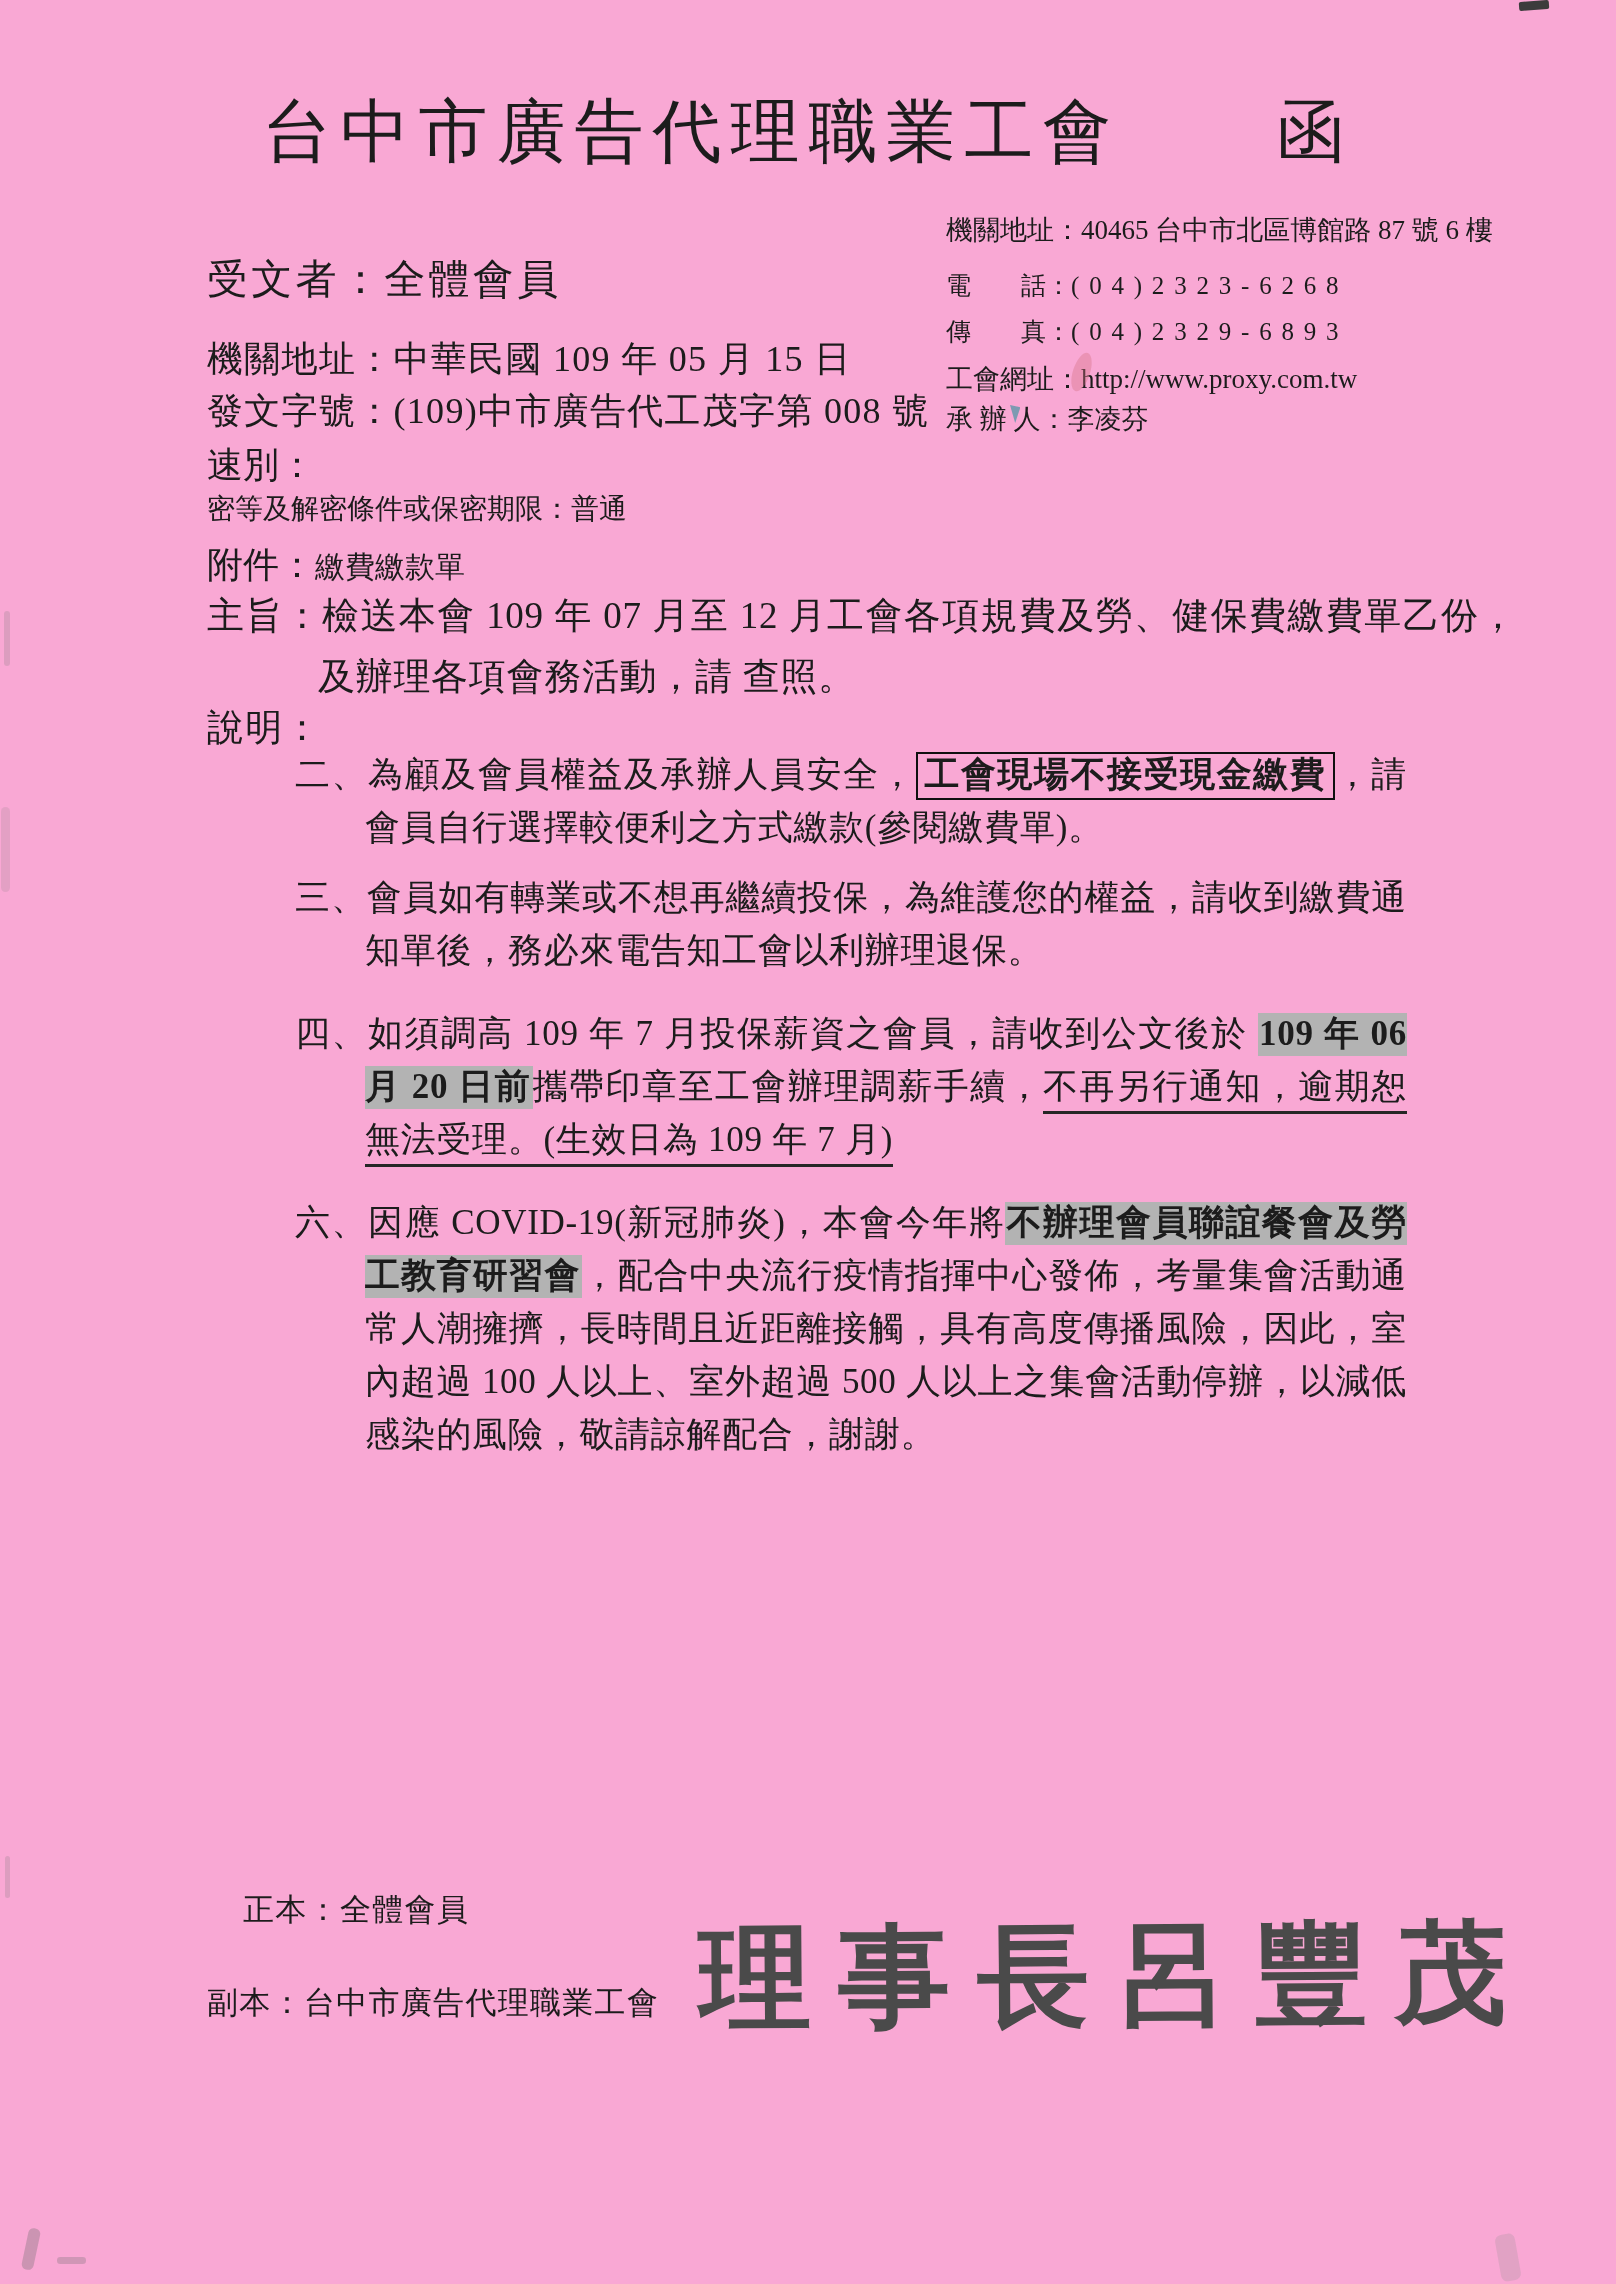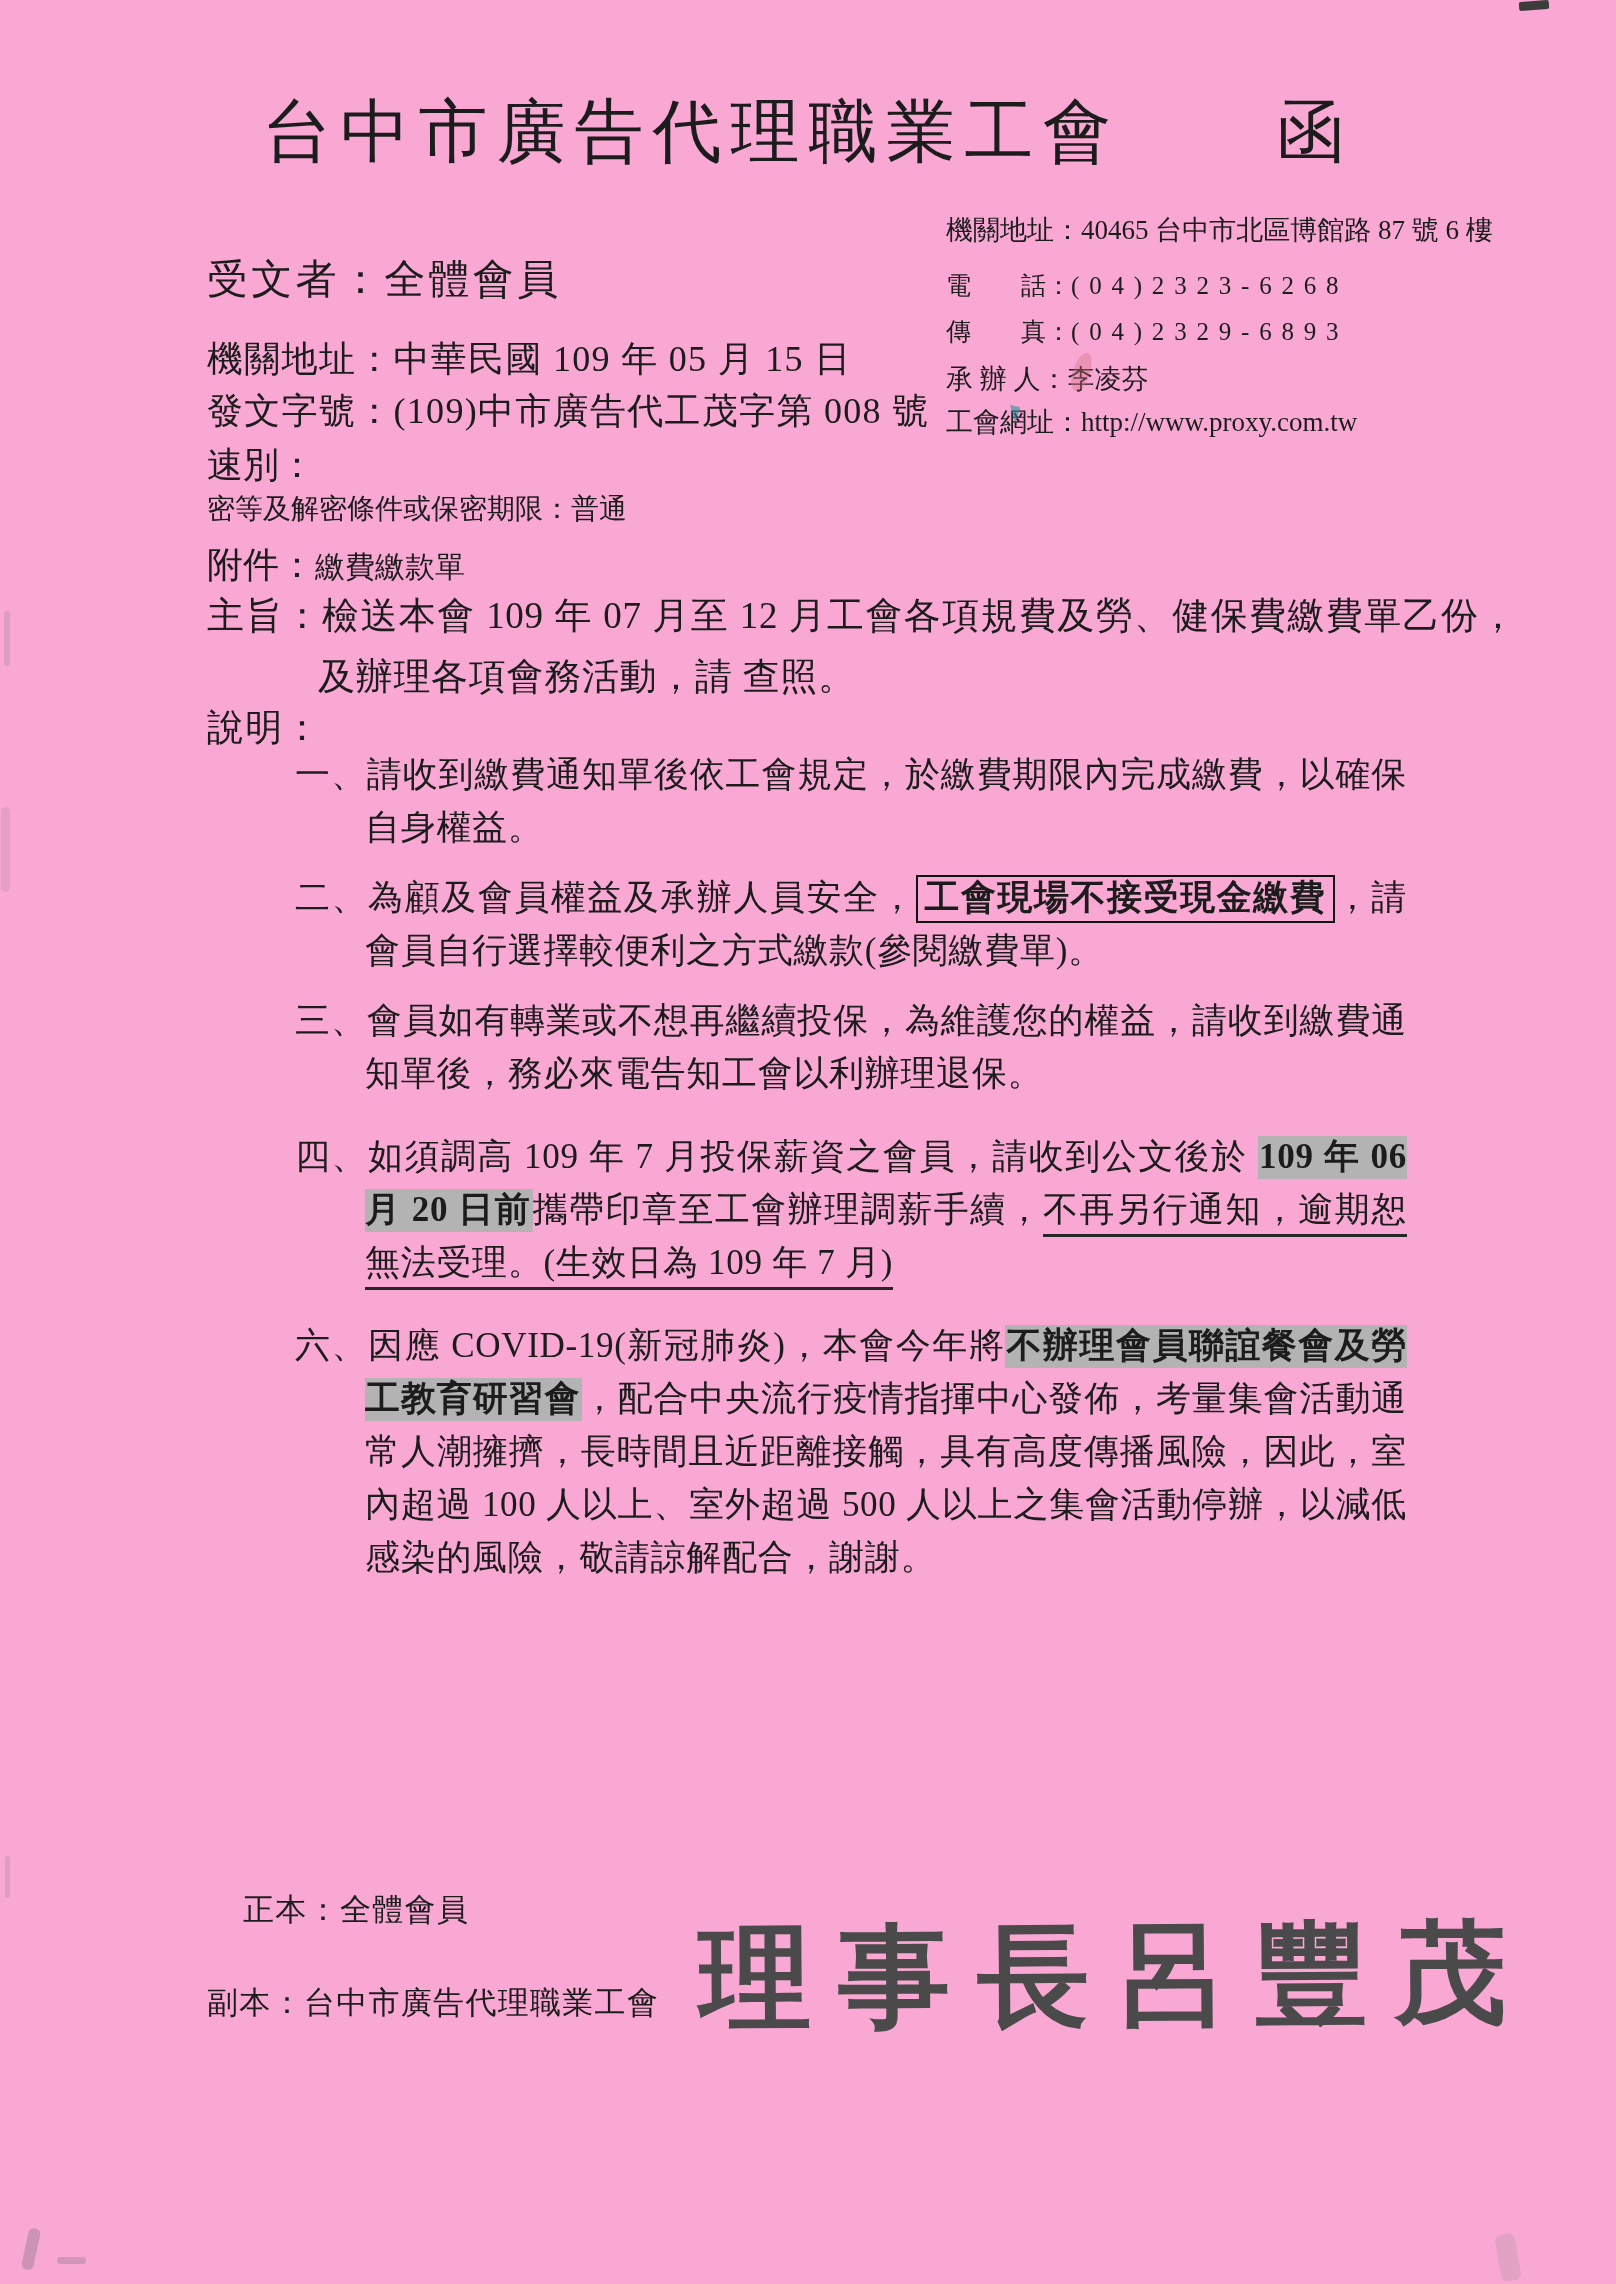--- a/index.html
+++ b/index.html
@@ -108,25 +108,25 @@
   <div class="org-info">
     <div class="info-row row-address">
       <span class="info-label">機關地址：</span><span class="info-value">40465 台中市北區博館路 87 號 6 樓</span>
     </div>
     <div class="info-row row-phone">
       <span class="info-label">電　　話：</span><span class="info-value">(04)2323-6268</span>
     </div>
     <div class="info-row row-fax">
       <span class="info-label">傳　　真：</span><span class="info-value">(04)2329-6893</span>
     </div>
+    <div class="info-row row-website">
+      <span class="info-label">工會網址：</span><span class="info-value">http://www.proxy.com.tw</span>
+    </div>
     <div class="info-row row-contact">
       <span class="info-label">承 辦 人：</span><span class="info-value">李凌芬</span>
-    </div>
-    <div class="info-row row-website">
-      <span class="info-label">工會網址：</span><span class="info-value">http://www.proxy.com.tw</span>
     </div>
   </div>
 
   <div class="hline recipient">
     <span>受文者：</span><span>全體會員</span>
   </div>
   <div class="hline send-date">
     <span>機關地址：</span><span>中華民國 109 年 05 月 15 日</span>
   </div>
   <div class="hline doc-number">
@@ -143,23 +143,20 @@
   </div>
 
   <div class="subject">
     <span>主旨：</span><span>檢送本會 109 年 07 月至 12 月工會各項規費及勞、健保費繳費單乙份，及辦理各項會務活動，請 查照。</span>
   </div>
 
   <div class="exp-heading">說明：</div>
 
   <div class="exp-list">
 
-    <div class="exp-item">
-      <span class="seg">一、</span><span class="seg">請收到繳費通知單後依工會規定，於繳費期限內完成繳費，以確保自身權益。</span>
-    </div>
 
     <div class="exp-item">
       <span class="seg">二、</span><span class="seg">為顧及會員權益及承辦人員安全，</span><span class="seg seg-boxed">工會現場不接受現金繳費</span><span class="seg">，請會員自行選擇較便利之方式繳款(參閱繳費單)。</span>
     </div>
 
     <div class="exp-item gap-lg">
       <span class="seg">三、</span><span class="seg">會員如有轉業或不想再繼續投保，為維護您的權益，請收到繳費通知單後，務必來電告知工會以利辦理退保。</span>
     </div>
 
     <div class="exp-item gap-lg">

